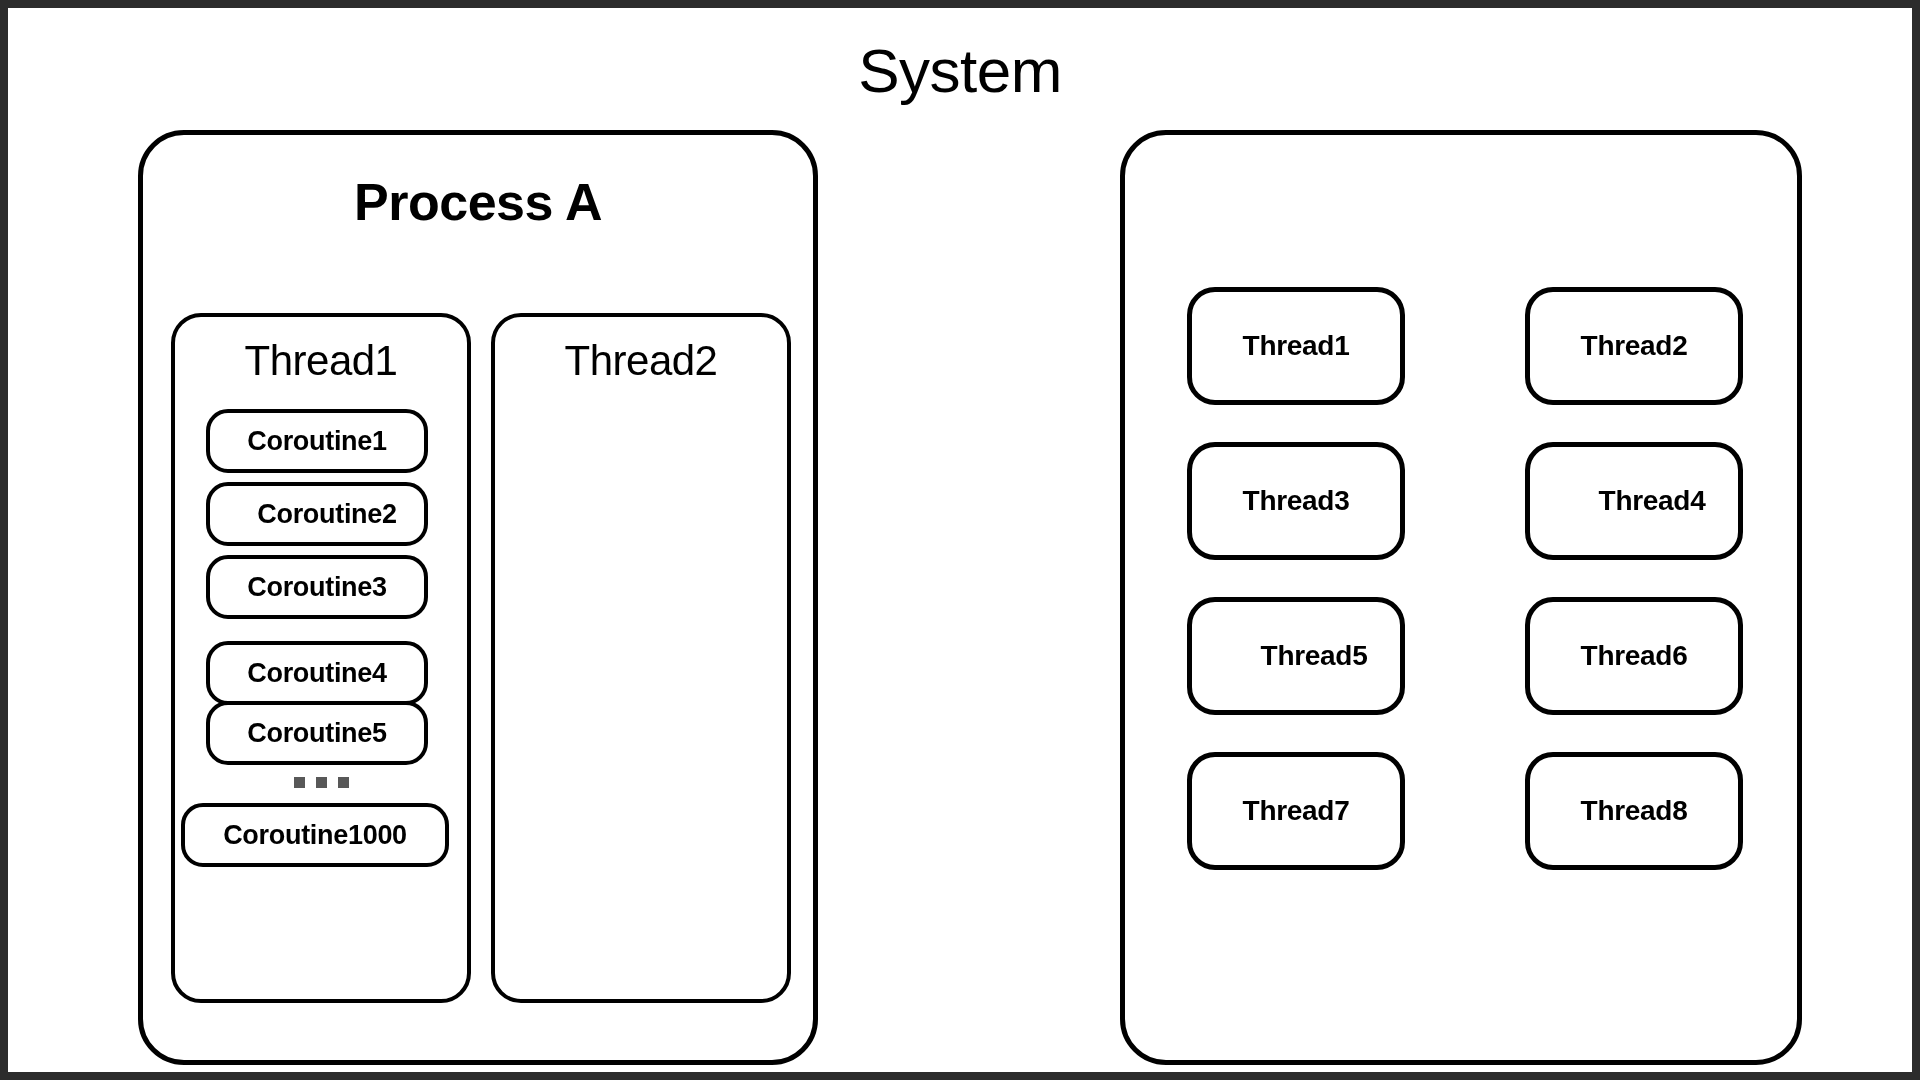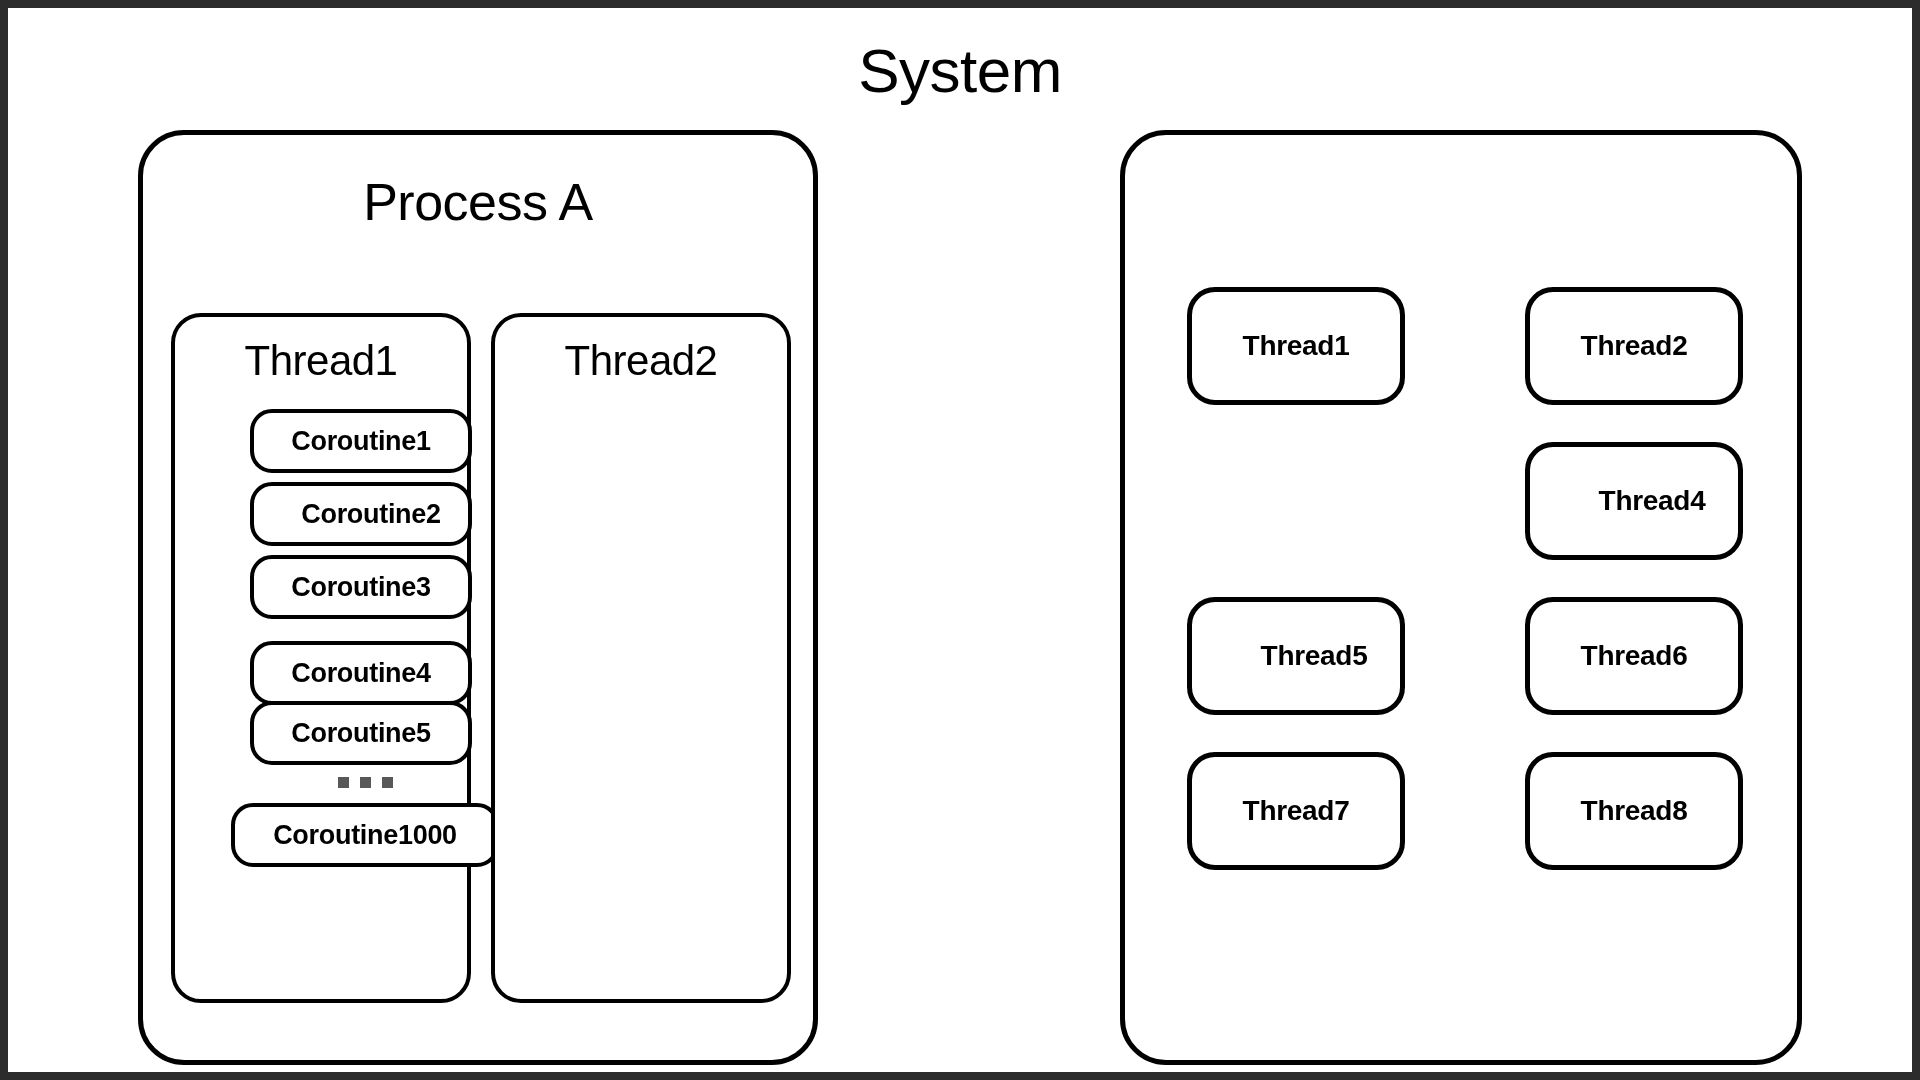--- a/index.html
+++ b/index.html
@@ -55,21 +55,21 @@
   }
   #process-a { left: 130px;  top: 122px; width: 680px;  height: 935px; }
   #process-b { left: 1112px; top: 122px; width: 682px;  height: 935px; }
 
   .process-title {
     position: absolute;
     left: 0; top: 40px;
     width: 100%;
     text-align: center;
     font-size: 52px;
-    font-weight: 400;
+    font-weight: 700;
     color: #000000;
     letter-spacing: -0.5px;
     line-height: 1.05;
   }
 
   
   .thread-col {
     position: absolute;
     border: 4px solid #000000;
     border-radius: 30px;
@@ -90,41 +90,40 @@
     letter-spacing: -0.5px;
     line-height: 1.05;
   }
 
   
   #coroutine-list {
     position: absolute;
     left: 0; top: 92px;
     width: 100%;
     height: 590px;
-    margin-left: 44px;
   }
   .coroutine-pill {
     position: absolute;
     left: 31px;
     width: 222px;
     height: 64px;
     border: 4px solid #000000;
     border-radius: 22px;
     background: #ffffff;
     box-sizing: border-box;
     display: flex;
     align-items: center;
     justify-content: center;
     font-size: 27px;
     font-weight: 700;
     color: #000000;
     letter-spacing: -0.3px;
   }
   .coroutine-pill.wide {
-    left: 12px;
+    left: 6px;
     width: 268px;
   }
 
   
   #coroutine-ellipsis {
     position: absolute;
     left: 0;
     width: 100%;
     display: flex;
     justify-content: center;
@@ -196,20 +195,21 @@
         <div class="thread-col-title">Thread2</div>
       </div>
     </div>
 
     <div id="process-b" class="process-box">
 
       <div id="thread-grid">
         <div class="thread-card" style="left:0px;   top:0px;">Thread1</div>
         <div class="thread-card" style="left:338px; top:0px;">Thread2</div>
 
+        <div class="thread-card" style="left:0px;   top:155px;">Thread3</div>
         <div class="thread-card" style="left:338px; top:155px;padding-left:36px;">Thread4</div>
 
         <div class="thread-card" style="left:0px;   top:310px;padding-left:36px;">Thread5</div>
         <div class="thread-card" style="left:338px; top:310px;">Thread6</div>
 
         <div class="thread-card" style="left:0px;   top:465px;">Thread7</div>
         <div class="thread-card" style="left:338px; top:465px;">Thread8</div>
       </div>
     </div>
 

